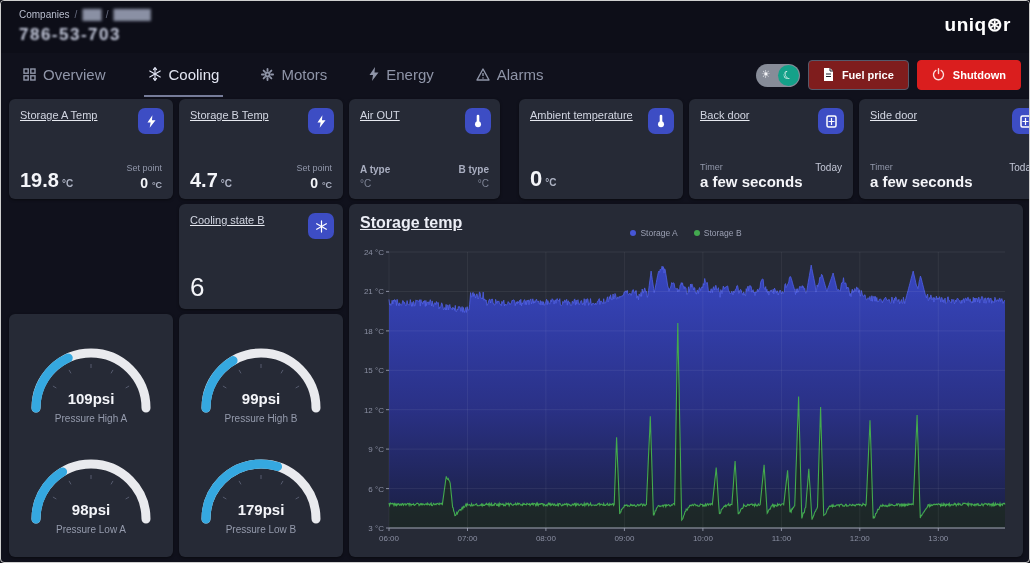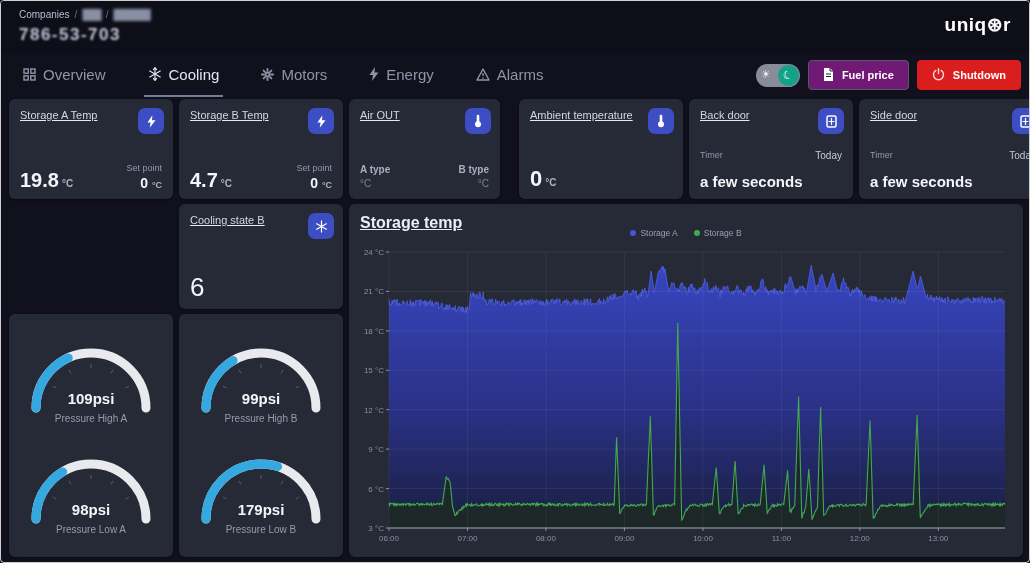--- a/index.html
+++ b/index.html
@@ -23,40 +23,40 @@
   .tab.active{color:#e3e6f2;border-bottom-color:#767c99;}
   .controls{position:absolute;right:8px;top:0;height:100%;display:flex;align-items:center;gap:8px;}
   .toggle{position:relative;width:44px;height:23px;border-radius:12px;background:#878c98;cursor:pointer;}
   .toggle .sun{position:absolute;left:5px;top:4px;font-size:11px;line-height:14px;color:#f2f3f6;
     font-family:"DejaVu Sans",sans-serif;}
   .toggle .knob{position:absolute;right:1px;top:1px;width:21px;height:21px;border-radius:50%;
     background:#14a189;display:flex;align-items:center;justify-content:center;}
   .toggle .moon{font-size:11px;color:#fff;font-family:"DejaVu Sans",sans-serif;transform:rotate(-18deg);}
   .btn{height:30px;display:flex;align-items:center;gap:8px;padding:0 14px;border-radius:4px;
     font-size:11px;font-weight:bold;color:#fff;cursor:pointer;box-sizing:border-box;}
-  .btn-fuel{background:#701a75;border:1px solid #555a6b;}
+  .btn-fuel{background:#7f1d1d;border:1px solid #555a6b;}
   .btn-shutdown{background:#da1e1e;border:1px solid #da1e1e;}
   
   .card{position:absolute;background:#262a36;border-radius:6px;box-sizing:border-box;
     box-shadow:0 1px 3px rgba(0,0,0,.45);padding:10px 11px;text-decoration:underline;}
   .card-title{font-size:11px;color:#d2d6e2;}
   .badge{position:absolute;top:9px;right:9px;width:26px;height:26px;border-radius:7px;
     background:#3d4dc4;display:flex;align-items:center;justify-content:center;}
   .card-bottom{position:absolute;left:11px;right:11px;bottom:9px;display:flex;
     justify-content:space-between;align-items:flex-end;}
   .big-val{font-size:20px;font-weight:bold;color:#f4f5f9;line-height:1;}
   .big-val .unit{font-size:10px;font-weight:bold;color:#aeb3c4;margin-left:3px;}
   .sp{ text-align:right;}
   .sp-label{font-size:9px;color:#9298ab;margin-bottom:3px;}
   .sp-val{font-size:14px;font-weight:bold;color:#f4f5f9;line-height:1;}
   .sp-val .unit{font-size:9px;color:#aeb3c4;}
   .type-col{line-height:1.35;}
   .type-label{font-size:10px;font-weight:bold;color:#a9aec0;}
   .type-unit{font-size:10px;color:#7e8496;}
-  .timer-label{font-size:9px;color:#9298ab;margin-bottom:14px;}
+  .timer-label{font-size:9px;color:#9298ab;margin-bottom:2px;}
   .timer-val{font-size:15px;font-weight:bold;color:#f4f5f9;line-height:1.1;}
   .today{font-size:10px;color:#c3c7d6;align-self:flex-start;}
   .state-val{font-size:26px;font-weight:400;color:#f4f5f9;line-height:1;}
   
   .chart-title{font-size:16px;font-weight:bold;color:#eceef6;}
   .legend{position:absolute;left:0;right:0;top:24px;display:flex;justify-content:center;gap:16px;
     font-size:8.5px;color:#9ba0b3;align-items:center;}
   .legend .dot{width:6px;height:6px;border-radius:50%;display:inline-block;margin-right:4px;}
   .chart-svg-wrap{position:absolute;left:10px;top:40px;right:10px;bottom:4px;}
   

